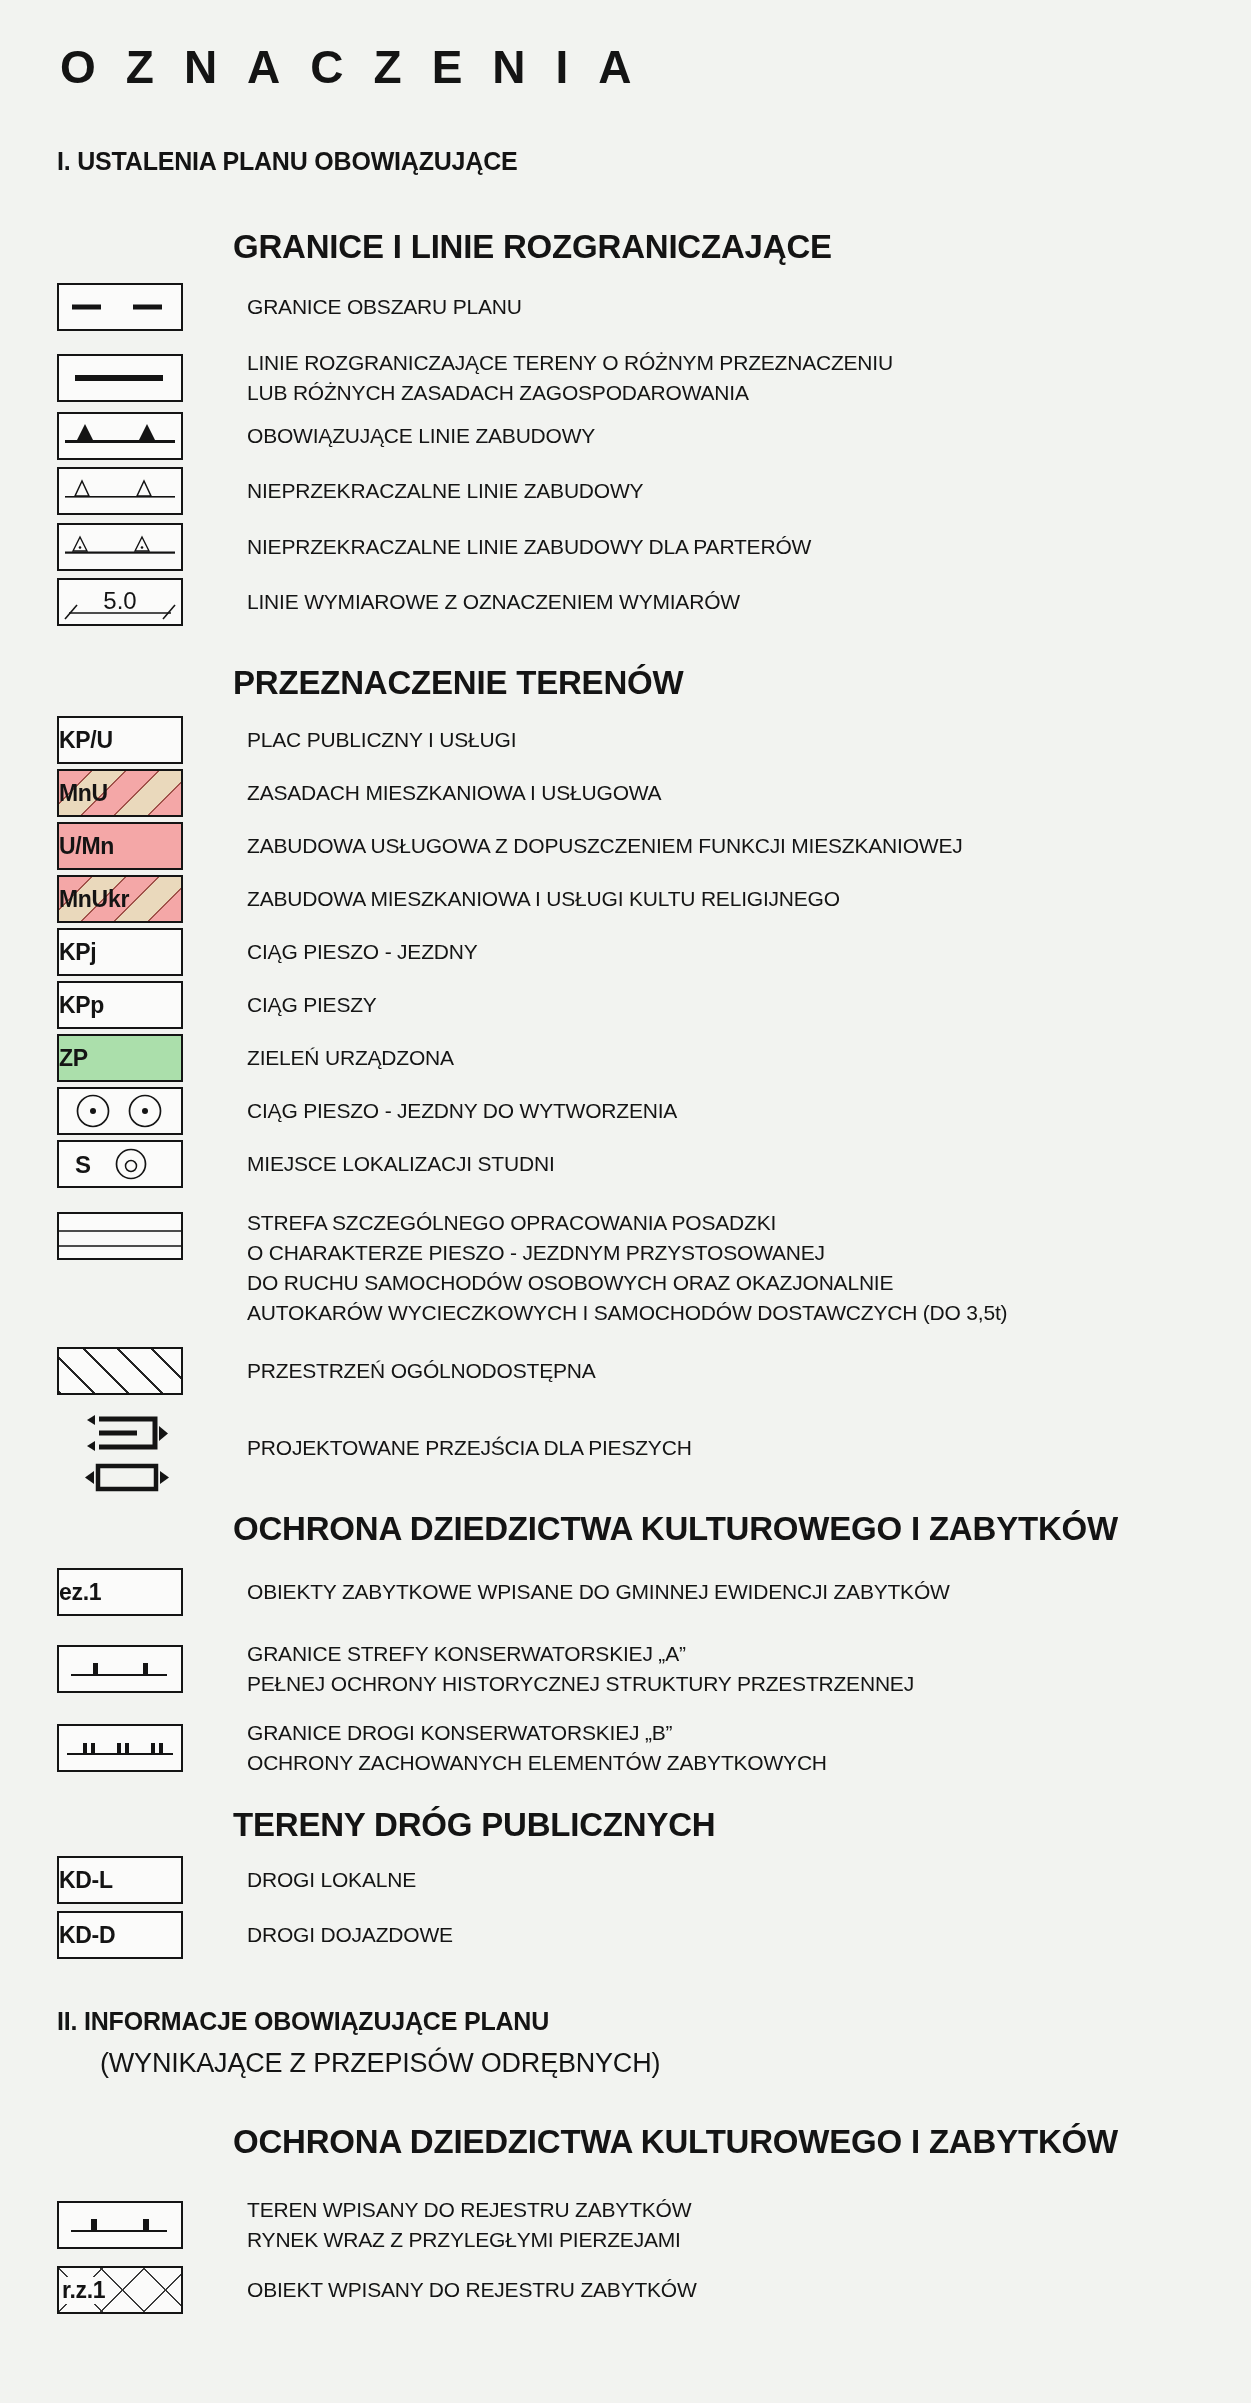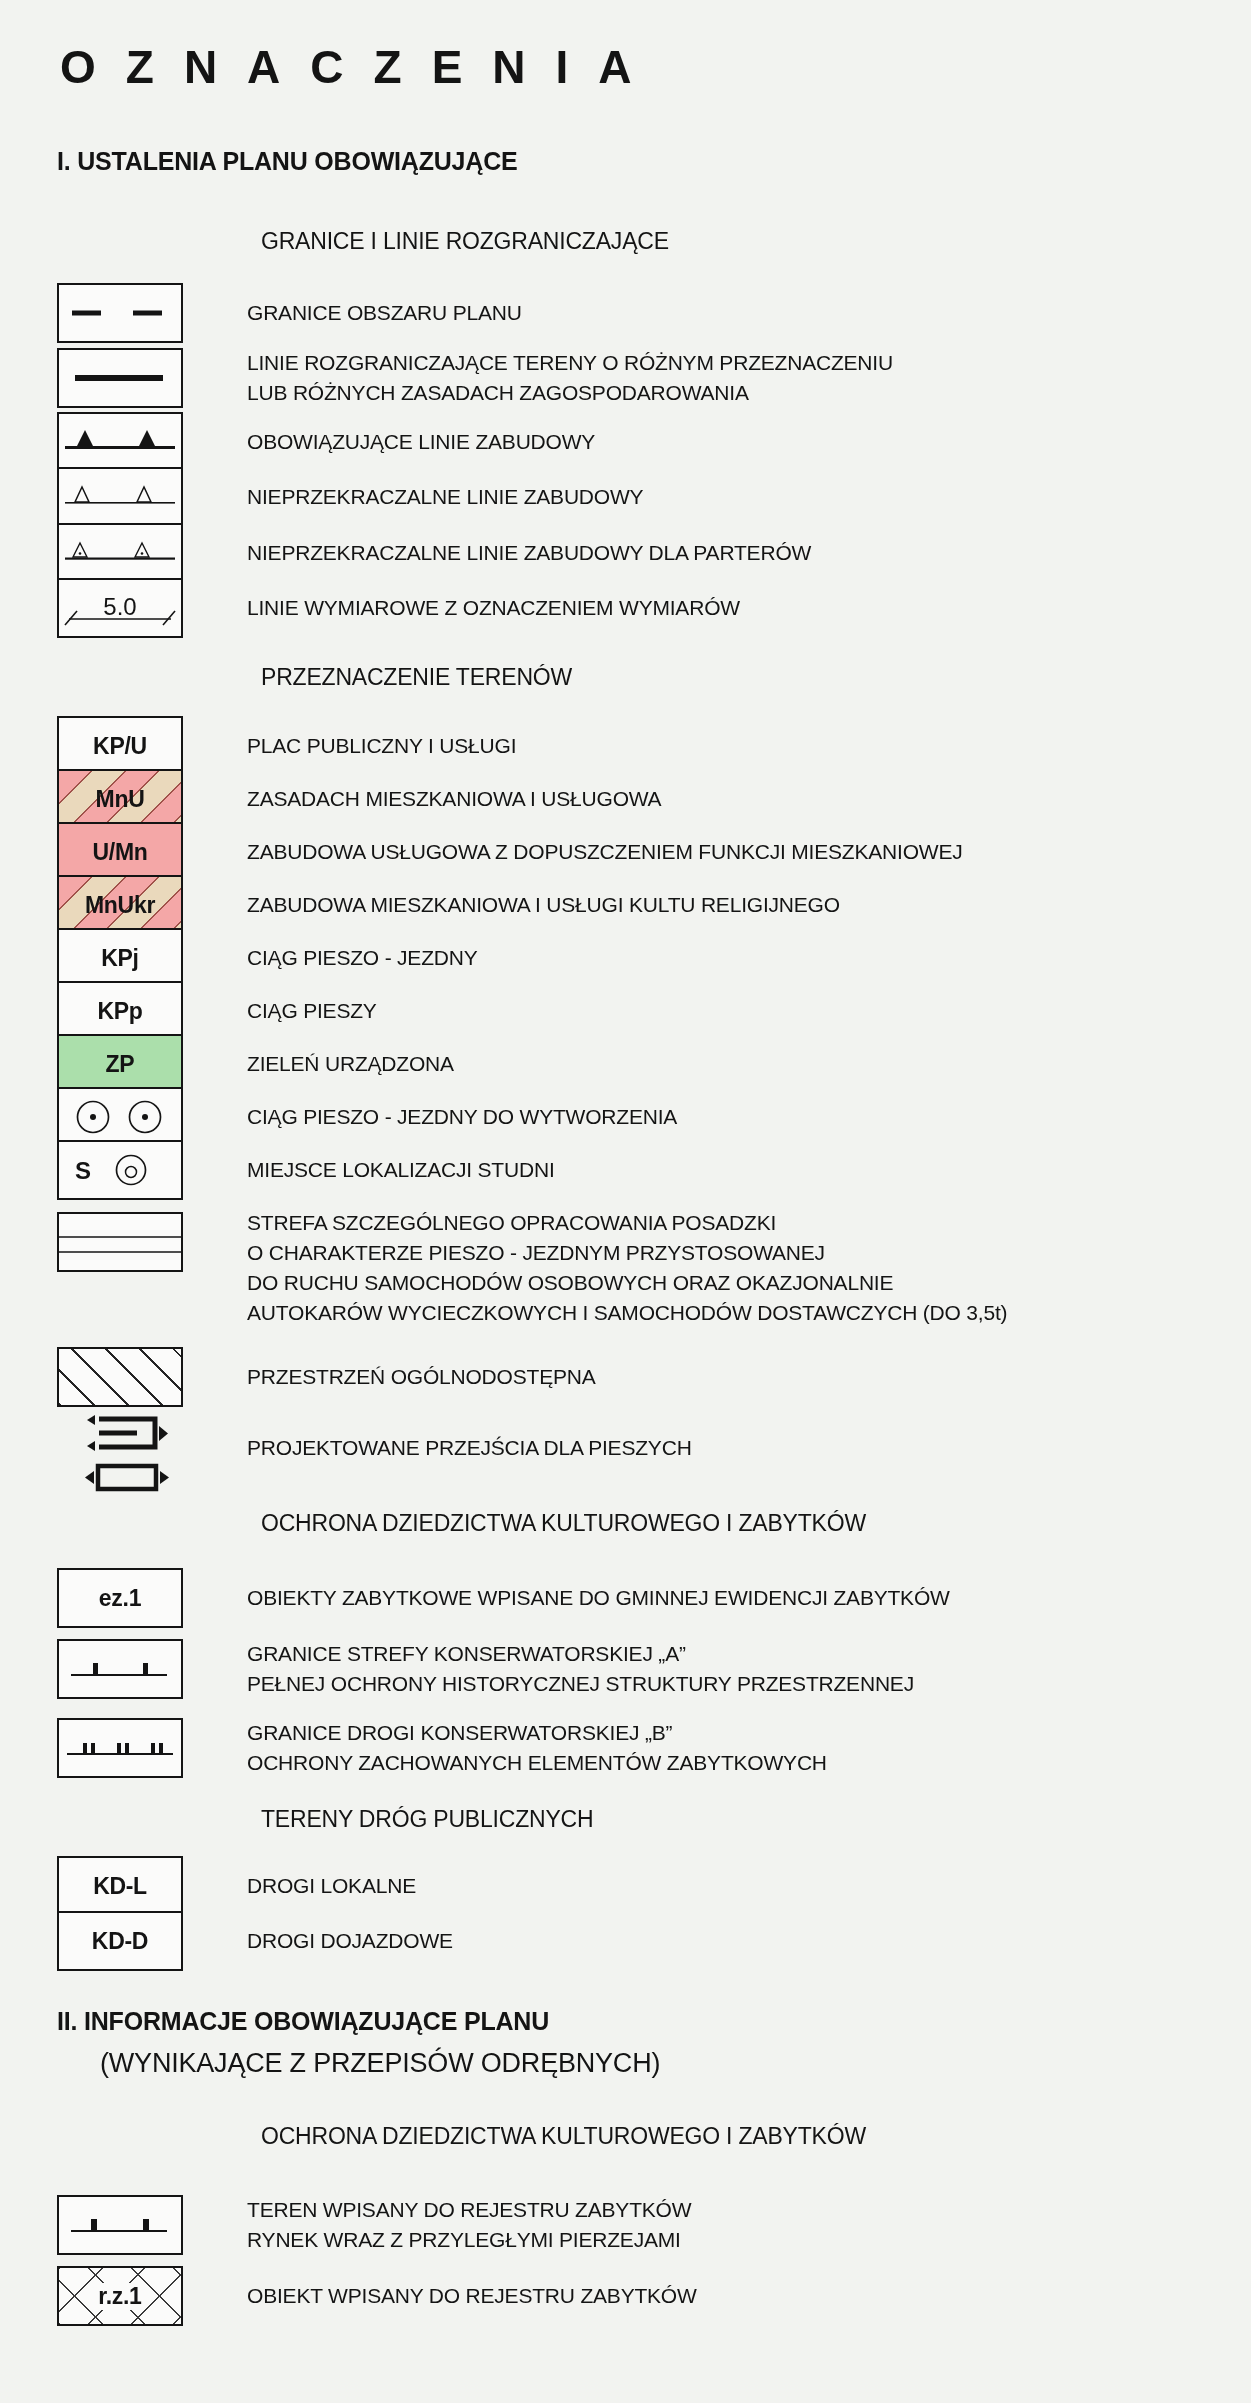--- a/index.html
+++ b/index.html
@@ -6,26 +6,26 @@
     --ink:#141414; --page_bg:#f2f3f0; --box_bg:#fbfbfa;
     --pink:#f4a7a7; --beige:#ead9bc; --stripe_edge:#a0524a; --green:#abdfab;
   }
   *{margin:0;padding:0;box-sizing:border-box;}
   body{background:var(--page_bg);font-family:"Liberation Sans",sans-serif;color:var(--ink);}
   #legend{position:relative;width:1251px;height:2403px;background:var(--page_bg);overflow:hidden;}
 
   .title{position:absolute;left:60px;top:40px;font-size:46px;font-weight:bold;letter-spacing:30px;white-space:nowrap;}
   .sec-head{position:absolute;left:57px;font-size:25px;font-weight:bold;letter-spacing:-0.2px;white-space:nowrap;}
   .sec-sub{position:absolute;left:100px;font-size:27px;font-weight:normal;letter-spacing:-0.2px;white-space:nowrap;}
-  .grp-head{position:absolute;left:261px;font-size:23px;font-weight:normal;letter-spacing:-0.2px;white-space:nowrap;}
+  .grp-head{position:absolute;left:233px;font-size:33px;font-weight:bold;letter-spacing:-0.2px;white-space:nowrap;}
 
   .row{position:absolute;left:57px;display:flex;align-items:center;}
   .row.top-align{align-items:flex-start;}
-  .symbox{width:126px;height:60px;border:2px solid var(--ink);background:var(--box_bg);
-          flex:0 0 126px;display:flex;align-items:center;justify-content:center;overflow:hidden;position:relative;}
+  .symbox{width:126px;height:48px;border:2px solid var(--ink);background:var(--box_bg);
+          flex:0 0 126px;display:flex;align-items:center;justify-content:flex-start;overflow:hidden;position:relative;}
   .symbox svg{display:block;}
   .symbox.noborder{border:none;background:transparent;}
   .code{font-size:23px;font-weight:bold;letter-spacing:-0.3px;}
   .label{margin-left:64px;font-size:21px;line-height:30px;letter-spacing:-0.2px;white-space:nowrap;}
   .label div{white-space:nowrap;}
 
   .fill-pink{background:var(--pink);}
   .fill-green{background:var(--green);}
   .fill-stripes{background-color:var(--pink);
     background-image:repeating-linear-gradient(135deg,

